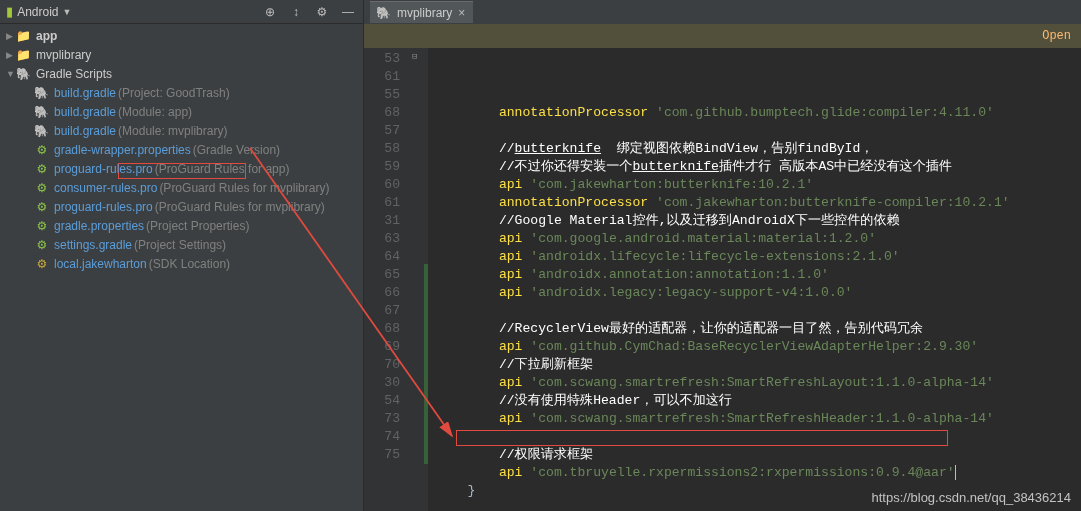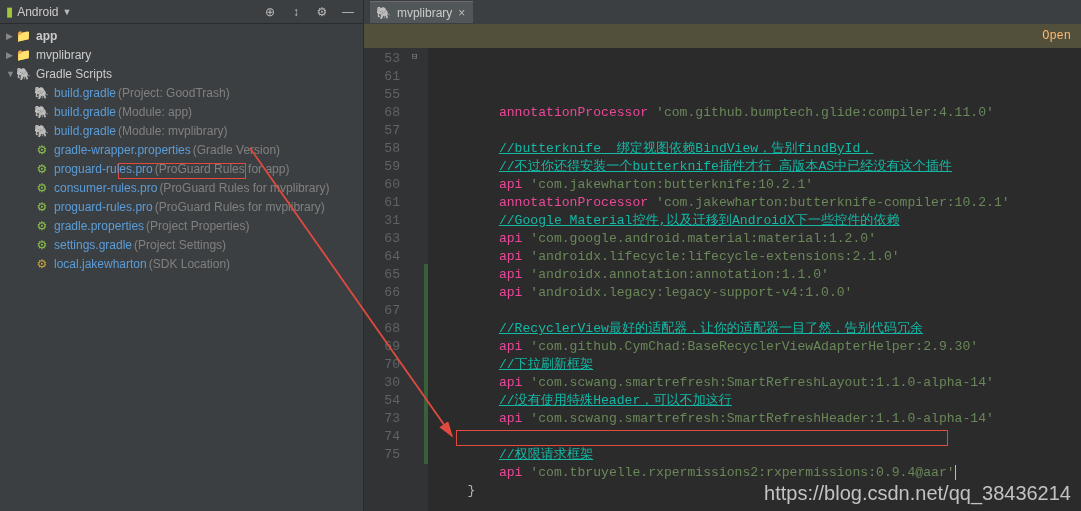--- a/index.html
+++ b/index.html
@@ -182,23 +182,23 @@
   }
   .code {
     flex: 1;
     padding-left: 8px;
     padding-top: 2px;
     line-height: 18px;
     white-space: pre;
     color: #a9b7c6;
     overflow: hidden;
   }
-  .kw { color: #ec4899; }
+  .kw { color: #fde047; }
   .str { color: #6a8759; }
-  .cm { color: #14b8a6; text-decoration: underline; }
+  .cm { color: #ffffff; }
   .cm-und { text-decoration: underline; }
   .caret {
     display: inline-block;
     width: 1px;
     height: 15px;
     background: #bbbbbb;
     vertical-align: text-bottom;
   }
 
   .highlight-box {
@@ -217,21 +217,21 @@
     left: 0; top: 0;
     pointer-events: none;
   }
 
   
   .watermark {
     position: absolute;
     right: 10px;
     bottom: 6px;
     color: #dddddd;
-    font-size: 20px;
+    font-size: 13px;
     opacity: 0.85;
     font-family: sans-serif;
   }
 </style>
 </head>
 <body>
 
 <div class="split">
 
   <div class="sidebar">

